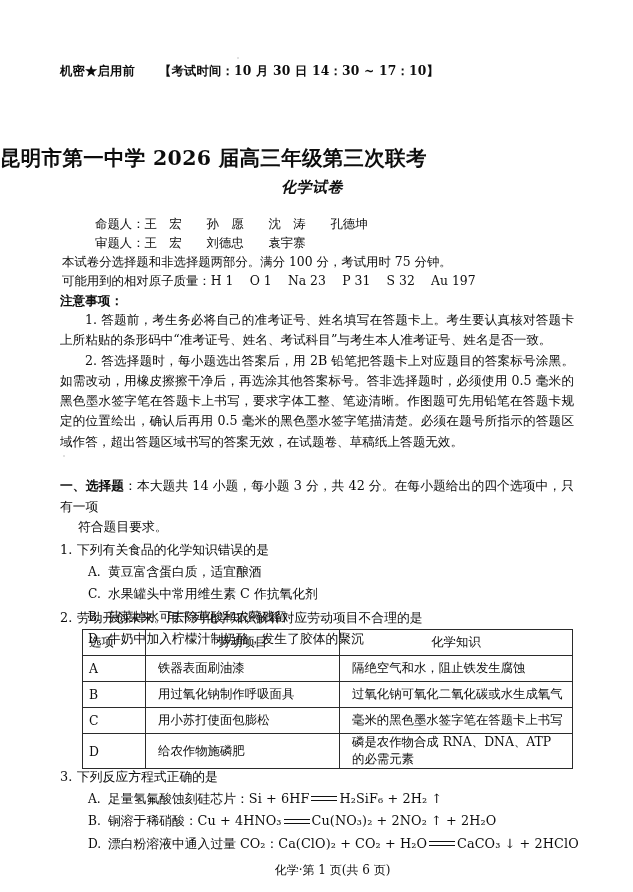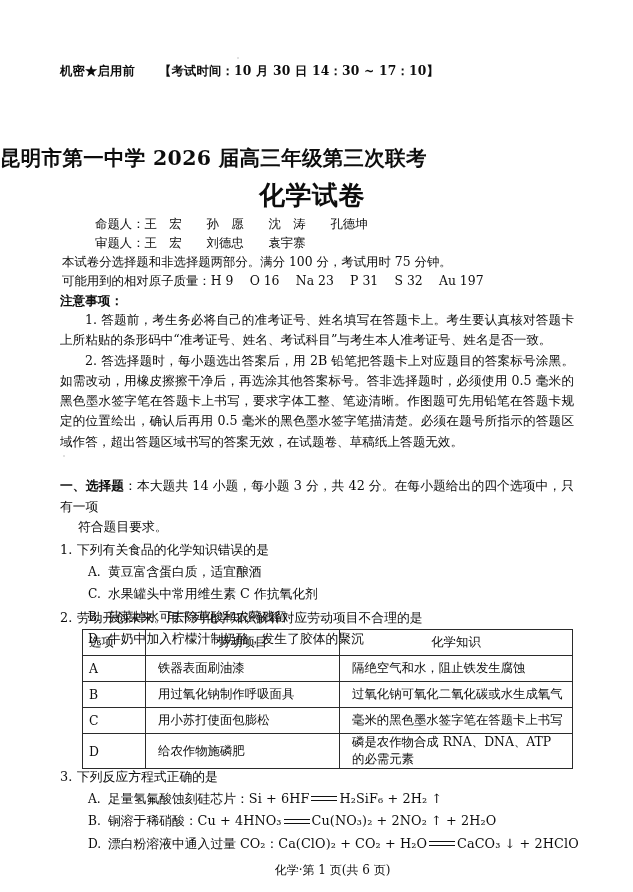--- a/index.html
+++ b/index.html
@@ -47,23 +47,24 @@
     font-size: 20.5px;
     font-weight: bold;
     letter-spacing: 0.3px;
   }
   .title-sub {
     position: absolute;
     left: 0;
     top: 178px;
     width: 624px;
     text-align: center;
-    font-size: 26px;
+    font-size: 15px;
     font-weight: bold;
     letter-spacing: 0.5px;
+    font-style: italic;
   }
 
   
   .meta {
     position: absolute;
     left: 95px;
     top: 214px;
     width: 500px;
     font-size: 12.4px;
     line-height: 19.2px;
@@ -212,21 +213,21 @@
   <div class="title-main">昆明市第一中学 2026 届高三年级第三次联考</div>
   <div class="title-sub">化学试卷</div>
 
   <div class="meta">
     <div class="row"><span>命题人：</span><span>王　宏　　孙　愿　　沈　涛　　孔德坤</span></div>
     <div class="row"><span>审题人：</span><span>王　宏　　刘德忠　　袁宇寨</span></div>
   </div>
 
   <div class="meta-full">
     <div class="row">本试卷分选择题和非选择题两部分。满分 100 分，考试用时 75 分钟。</div>
-    <div class="row">可能用到的相对原子质量：H 9　 O 16　 Na 23　 P 31　 S 32　 Au 197</div>
+    <div class="row">可能用到的相对原子质量：H 1　 O 1　 Na 23　 P 31　 S 32　 Au 197</div>
   </div>
 
   <div class="notice-title">注意事项：</div>
   <div class="notices">
     <p>1. 答题前，考生务必将自己的准考证号、姓名填写在答题卡上。考生要认真核对答题卡上所粘贴的条形码中“准考证号、姓名、考试科目”与考生本人准考证号、姓名是否一致。</p>
     <p>2. 答选择题时，每小题选出答案后，用 2B 铅笔把答题卡上对应题目的答案标号涂黑。如需改动，用橡皮擦擦干净后，再选涂其他答案标号。答非选择题时，必须使用 0.5 毫米的黑色墨水签字笔在答题卡上书写，要求字体工整、笔迹清晰。作图题可先用铅笔在答题卡规定的位置绘出，确认后再用 0.5 毫米的黑色墨水签字笔描清楚。必须在题号所指示的答题区域作答，超出答题区域书写的答案无效，在试题卷、草稿纸上答题无效。</p>
   </div>
 
   <div class="section">
     <span class="lead">一、选择题</span><span class="body">：本大题共 14 小题，每小题 3 分，共 42 分。在每小题给出的四个选项中，只有一项</span>

